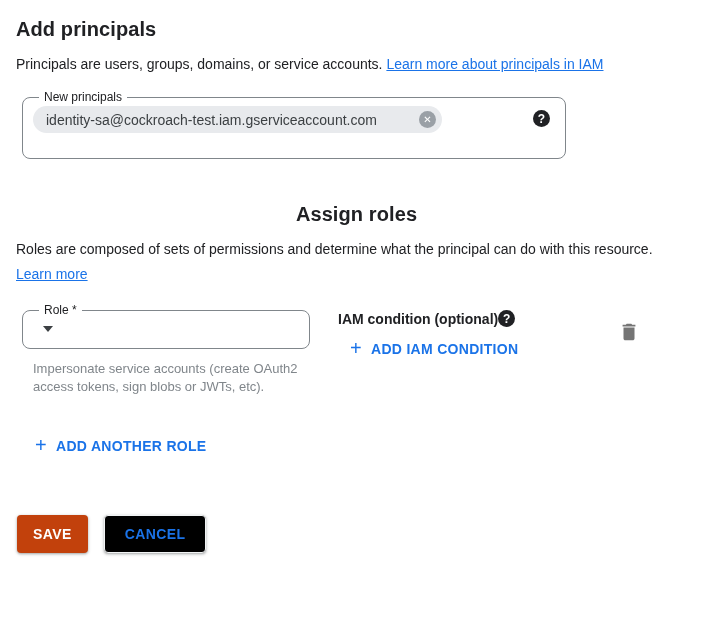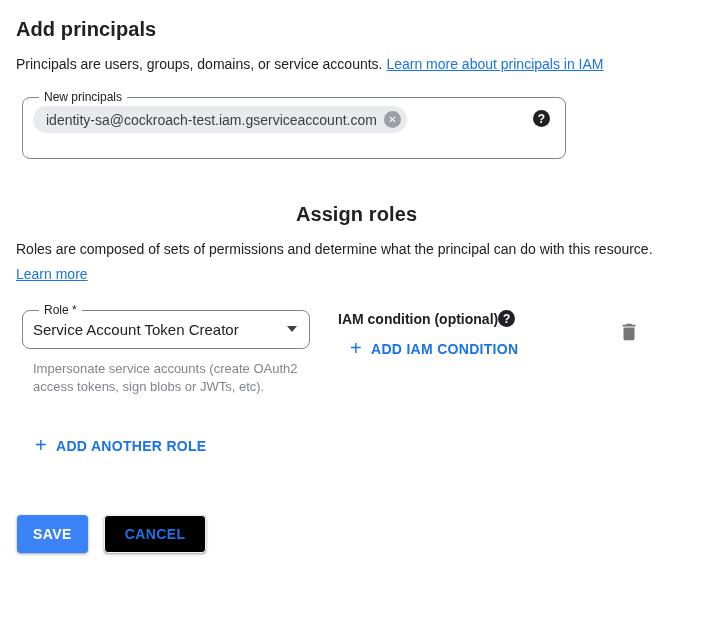--- a/index.html
+++ b/index.html
@@ -53,20 +53,21 @@
   .chip {
     display: inline-flex;
     align-items: center;
     background: #e8eaed;
     border-radius: 14px;
     height: 27px;
     padding: 0 6px 0 13px;
     font-size: 14px;
     color: #3c4043;
     max-width: 560px;
+    gap: 35px;
   }
   .chip-label { white-space: nowrap; }
   .chip-close {
     width: 17px; height: 17px;
     border-radius: 50%;
     background: #9aa0a6;
     color: #ffffff;
     font-size: 10px;
     font-weight: 700;
     display: inline-flex;
@@ -172,21 +173,21 @@
   .btn {
     height: 38px;
     border-radius: 4px;
     font-family: inherit;
     font-size: 14px;
     font-weight: 700;
     letter-spacing: 0.4px;
     cursor: pointer;
   }
   .btn-primary {
-    background: #3b82f6;
+    background: #c2410c;
     color: #ffffff;
     border: none;
     padding: 0 16px;
     box-shadow: 0 1px 2px rgba(60,64,67,0.3), 0 1px 3px 1px rgba(60,64,67,0.15);
   }
   .btn-secondary {
     background: #000000;
     color: #1a73e8;
     border: 1px solid #f1f3f4;
     padding: 0 20px;
@@ -218,21 +219,20 @@
 <h1 class="section-title assign-title">Assign roles</h1>
 
 <p class="desc"><span>Roles are composed of sets of permissions and determine what the principal can do with this resource.</span>
 <span class="link">Learn more</span></p>
 
 <div class="role-row">
   <div class="role-col">
     <fieldset class="outlined role-select">
       <legend>Role *</legend>
       <div class="select-inner">
-        <span class="role-value">Service Account Token Creator</span>
         <span class="dropdown-arrow"></span>
       </div>
     </fieldset>
     <p class="role-helper">Impersonate service accounts (create OAuth2 access tokens, sign blobs or JWTs, etc).</p>
   </div>
 
   <div class="iam-col">
     <div class="iam-label-row">
       <span>IAM condition (optional)</span>
       <span class="help-icon">?</span>

